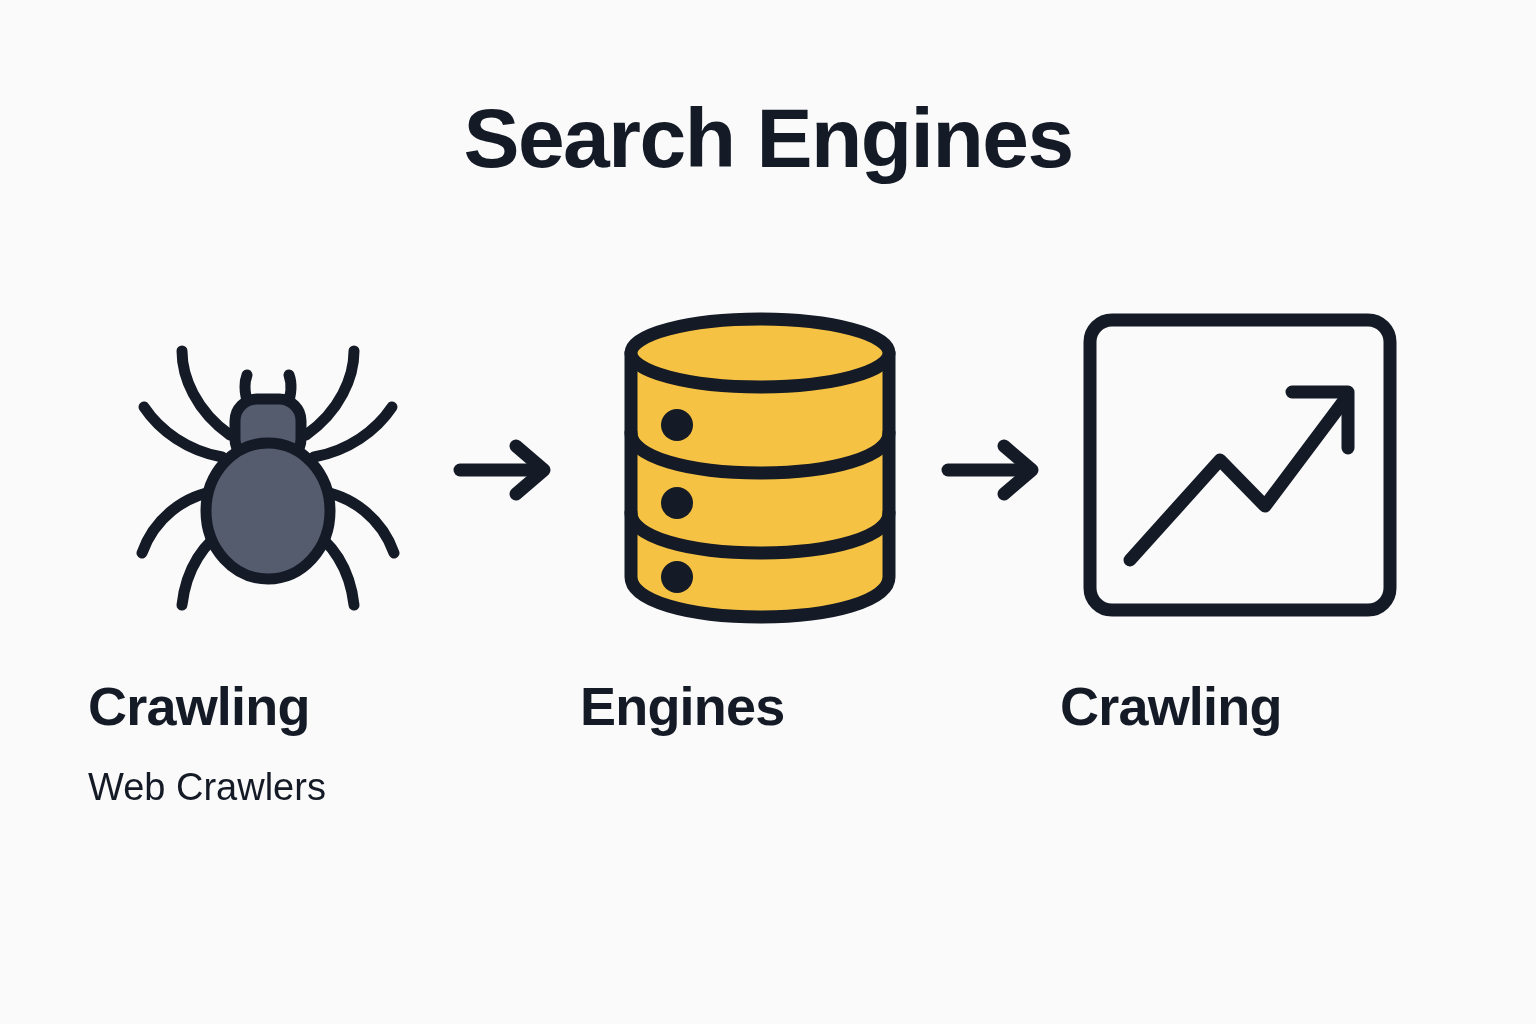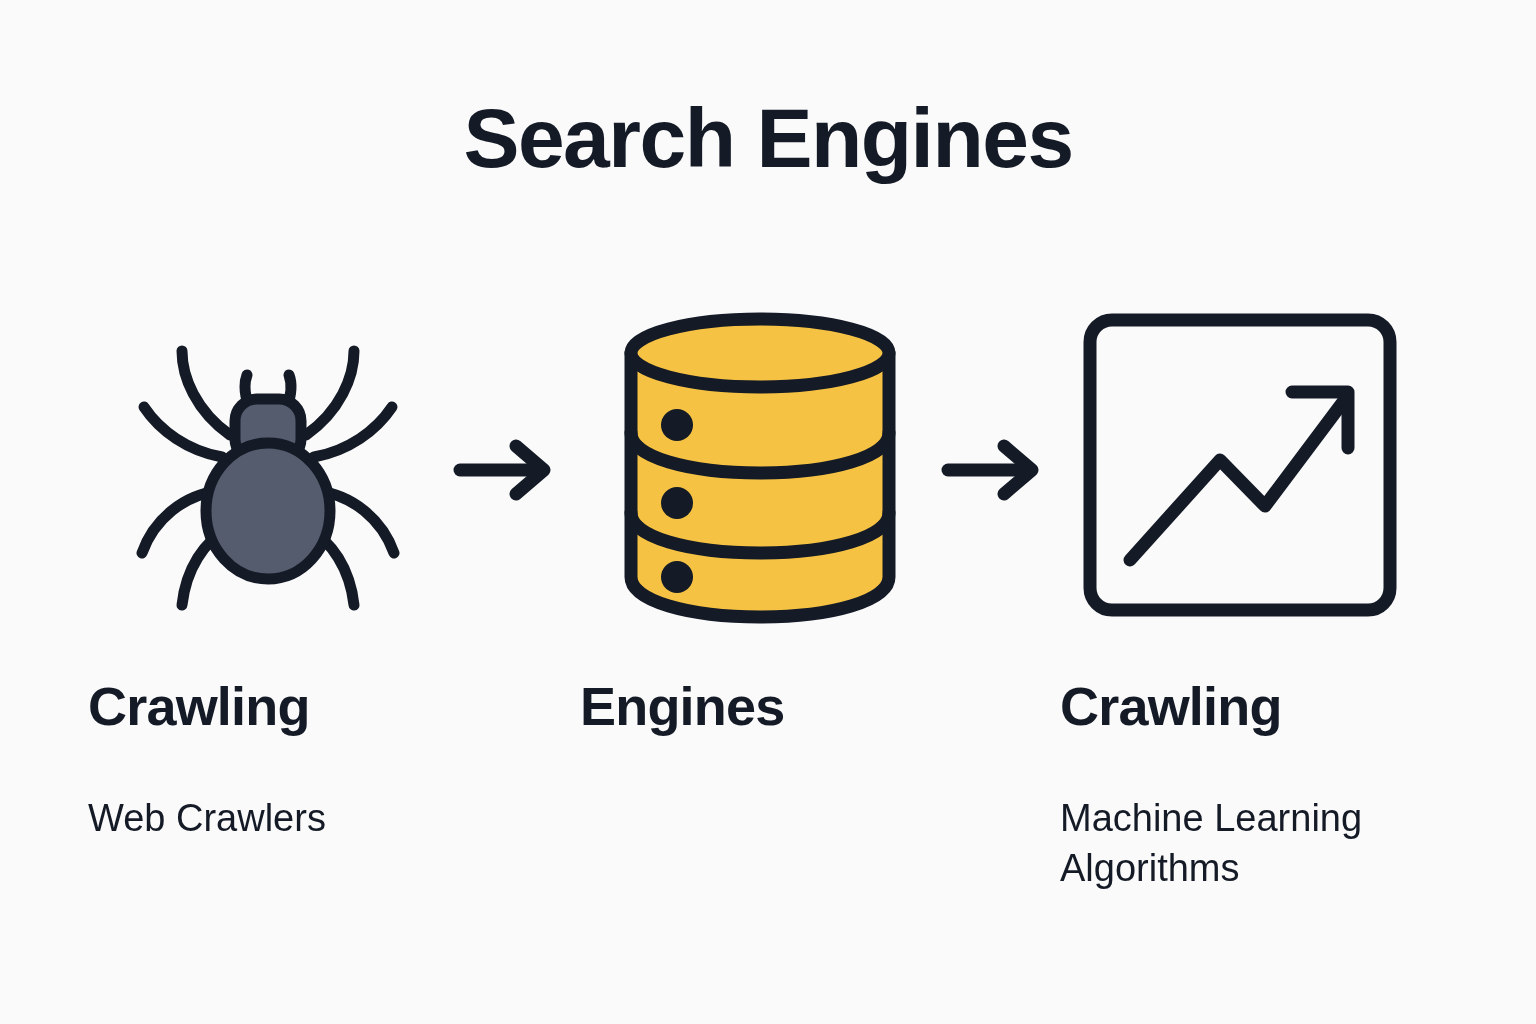--- a/index.html
+++ b/index.html
@@ -68,21 +68,21 @@
     color: #141A26;
     line-height: 1.05;
     margin-top: 48px;
   }
 
   .step-caption {
     font-size: 38px;
     font-weight: 400;
     color: #141A26;
     line-height: 1.32;
-    margin-top: 58px;
+    margin-top: 27px;
     white-space: pre-line;
   }
 
   
   .arrow {
     position: absolute;
     top: 130px;
     width: 110px;
     height: 80px;
   }
@@ -170,18 +170,16 @@
       <div class="icon-slot">
         <svg width="320" height="310" viewBox="0 0 320 310" aria-hidden="true">
           <rect x="10" y="10" width="300" height="290" rx="22" ry="22" fill="none" stroke="#141A26" stroke-width="13"></rect>
           <g fill="none" stroke="#141A26" stroke-width="13" stroke-linecap="round" stroke-linejoin="round">
             <path d="M50 250 L 140 150 L 185 196 L 266 88"></path>
             <path d="M212 82 H 268 V 138"></path>
           </g>
         </svg>
       </div>
       <div class="step-title">Crawling</div>
-      <div class="step-caption">Machine Learning
-Algorithms</div>
     </div>
 
   </div>
 </div>
 
 </body></html>

